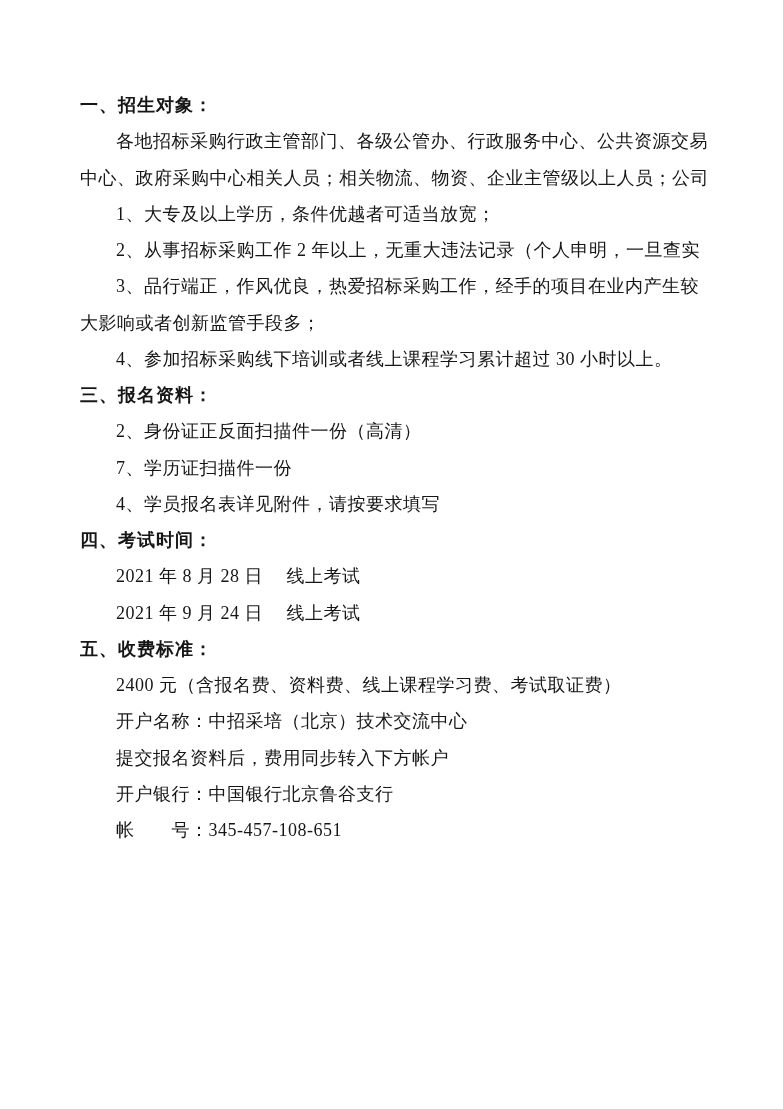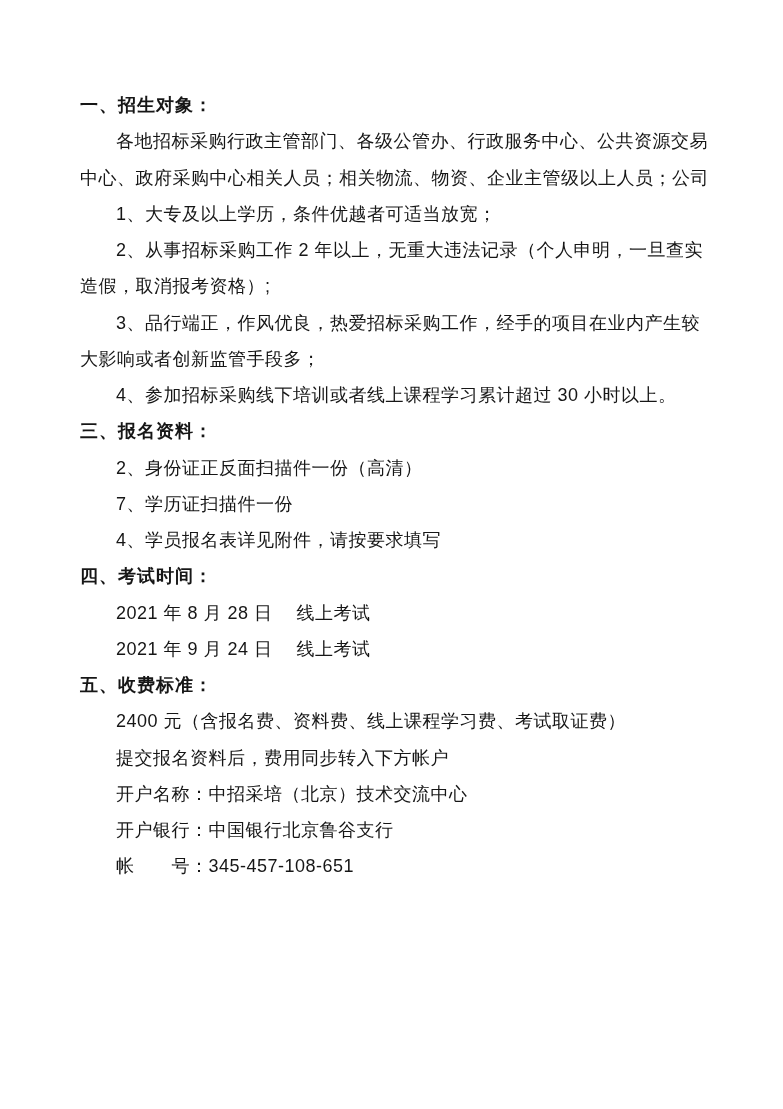--- a/index.html
+++ b/index.html
@@ -20,21 +20,21 @@
     width: 783px;
     height: 1109px;
     background: #ffffff;
     box-sizing: border-box;
   }
   .doc {
     position: absolute;
     top: 87px;
     left: 80px;
     width: 628px;
-    font-family: Liberation Sans, sans-serif;
+    font-family: Liberation Serif, serif;
     font-size: 18px;
     line-height: 36.25px;
     color: #161616;
     letter-spacing: 0.5px;
   }
   .line {
     white-space: pre;
     height: 36.25px;
   }
   .heading {
@@ -48,31 +48,30 @@
 </head>
 <body>
 
 <div class="page">
   <div class="doc" id="doc">
       <div class="line heading">一、招生对象：</div>
       <div class="line indent">各地招标采购行政主管部门、各级公管办、行政服务中心、公共资源交易</div>
       <div class="line">中心、政府采购中心相关人员；相关物流、物资、企业主管级以上人员；公司</div>
       <div class="line indent">1、大专及以上学历，条件优越者可适当放宽；</div>
       <div class="line indent">2、从事招标采购工作 2 年以上，无重大违法记录（个人申明，一旦查实</div>
-      <div class="line">造假，取消报考资格）;</div>
       <div class="line indent">3、品行端正，作风优良，热爱招标采购工作，经手的项目在业内产生较</div>
       <div class="line">大影响或者创新监管手段多；</div>
       <div class="line indent">4、参加招标采购线下培训或者线上课程学习累计超过 30 小时以上。</div>
       <div class="line heading">三、报名资料：</div>
       <div class="line indent">2、身份证正反面扫描件一份（高清）</div>
       <div class="line indent">7、学历证扫描件一份</div>
       <div class="line indent">4、学员报名表详见附件，请按要求填写</div>
       <div class="line heading">四、考试时间：</div>
       <div class="line indent">2021 年 8 月 28 日　 线上考试</div>
       <div class="line indent">2021 年 9 月 24 日　 线上考试</div>
       <div class="line heading">五、收费标准：</div>
       <div class="line indent">2400 元（含报名费、资料费、线上课程学习费、考试取证费）</div>
+      <div class="line indent">开户名称：中招采培（北京）技术交流中心</div>
       <div class="line indent">提交报名资料后，费用同步转入下方帐户</div>
-      <div class="line indent">开户名称：中招采培（北京）技术交流中心</div>
       <div class="line indent">开户银行：中国银行北京鲁谷支行</div>
       <div class="line indent">帐　　号：345-457-108-651</div>
     </div>
 </div>
 
 </body></html>

